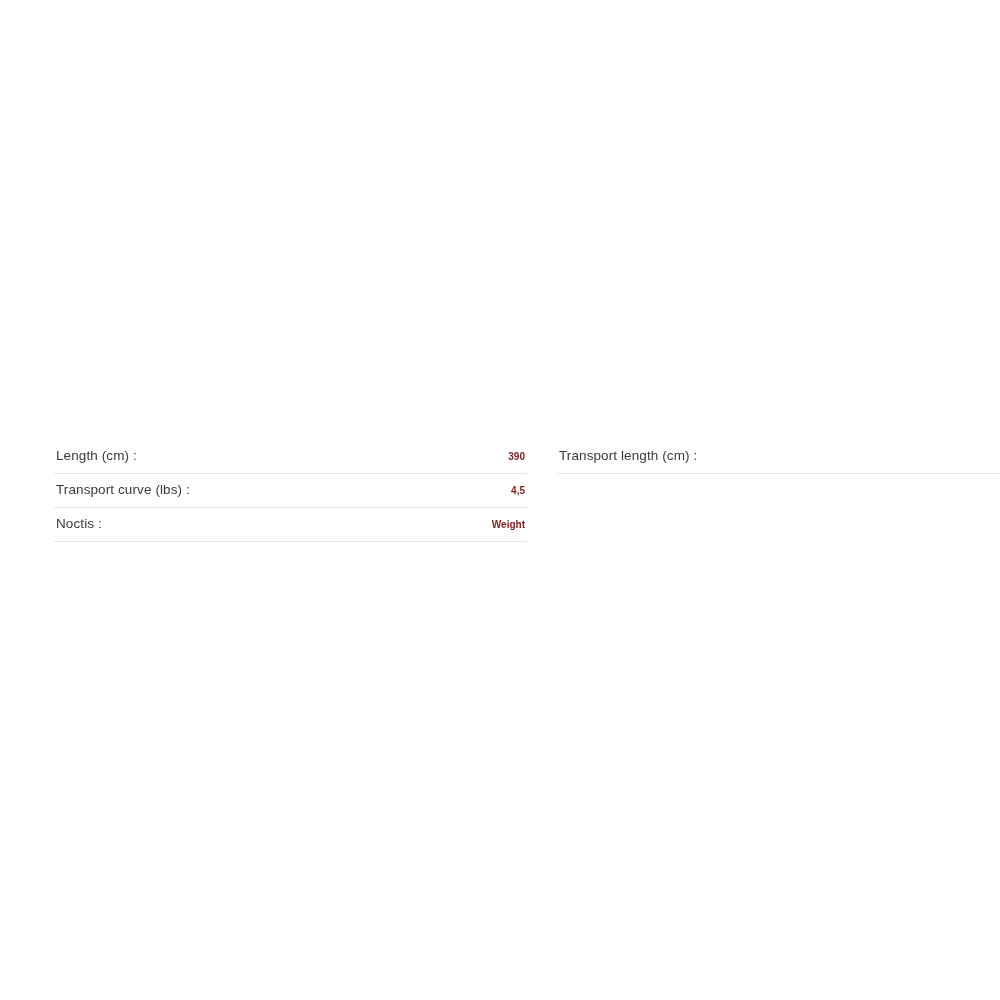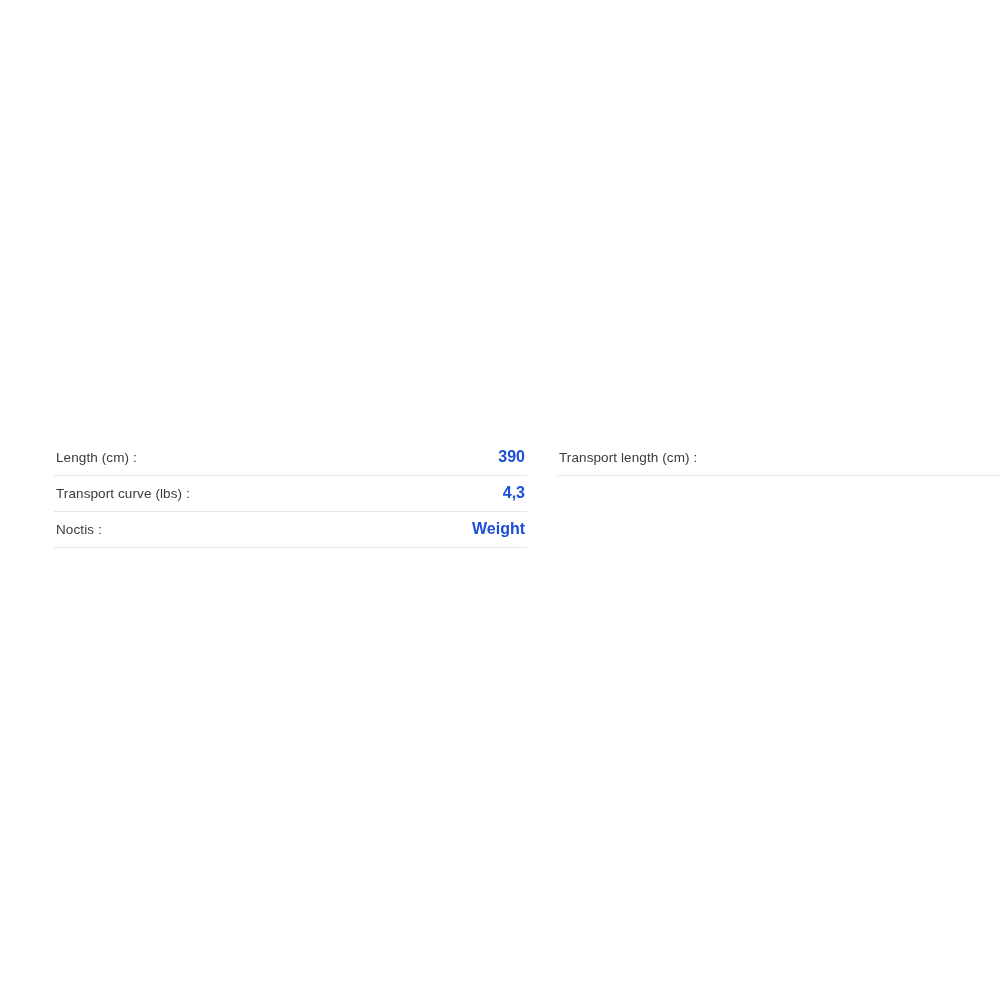--- a/index.html
+++ b/index.html
@@ -45,41 +45,41 @@
 
   .spec-label {
     font-size: 13.5px;
     font-weight: 400;
     color: #3a3a3a;
     letter-spacing: 0.1px;
     white-space: nowrap;
   }
 
   .spec-value {
-    font-size: 16px;
+    font-size: 10px;
     font-weight: 700;
-    color: #1d4ed8;
+    color: #7f1d1d;
     text-align: right;
     white-space: nowrap;
     padding-left: 14px;
   }
 </style>
 </head>
 <body>
 
 <div class="spec-wrap">
 
   <div class="spec-col">
     <div class="spec-row">
       <span class="spec-label">Length (cm) :</span>
       <span class="spec-value">390</span>
     </div>
     <div class="spec-row">
       <span class="spec-label">Transport curve (lbs) :</span>
-      <span class="spec-value">4,3</span>
+      <span class="spec-value">4,5</span>
     </div>
     <div class="spec-row">
       <span class="spec-label">Noctis :</span>
       <span class="spec-value">Weight</span>
     </div>
   </div>
 
   <div class="spec-col">
     <div class="spec-row">
       <span class="spec-label">Transport length (cm) :</span>

